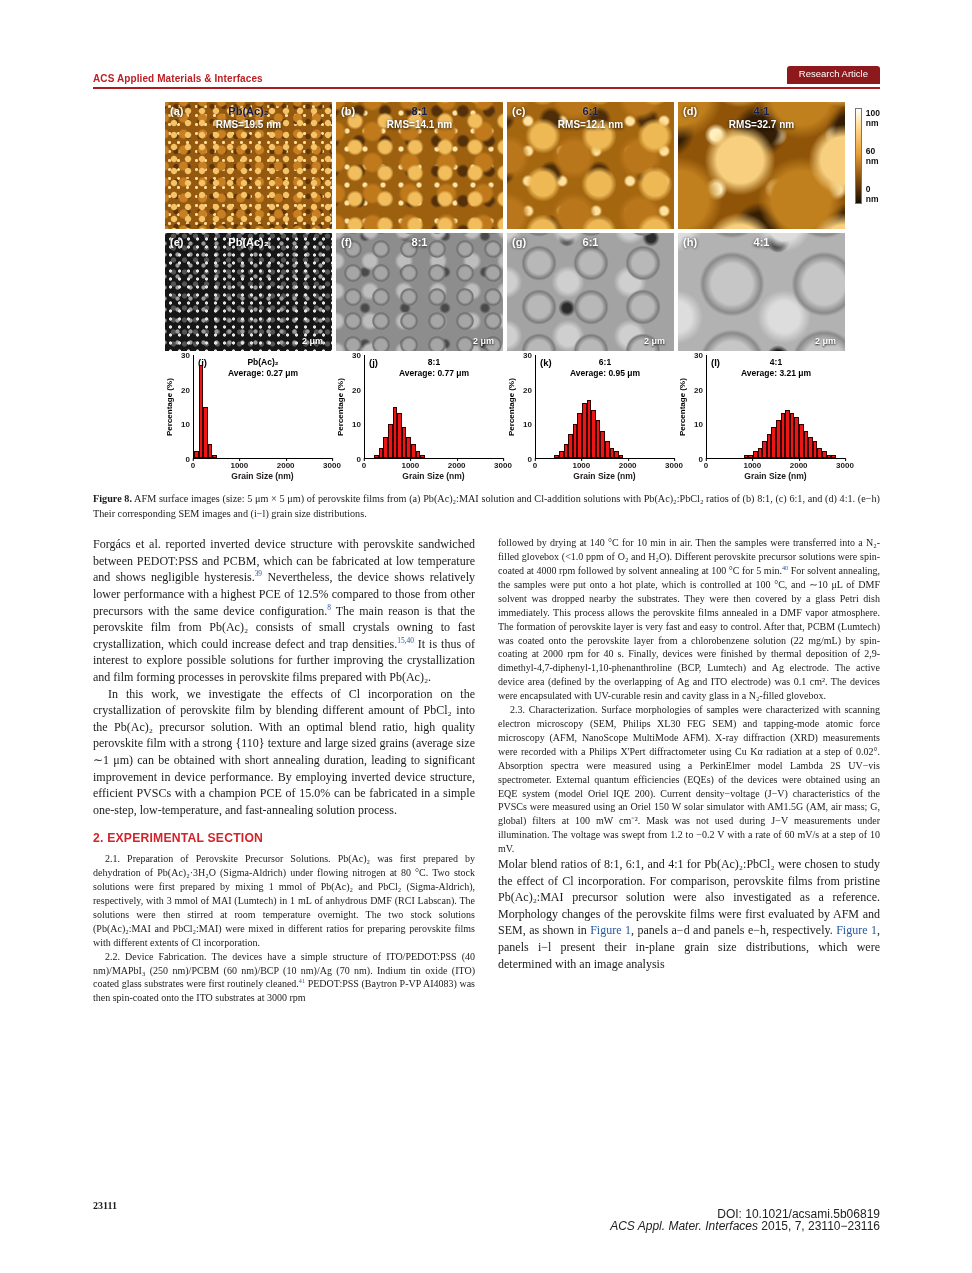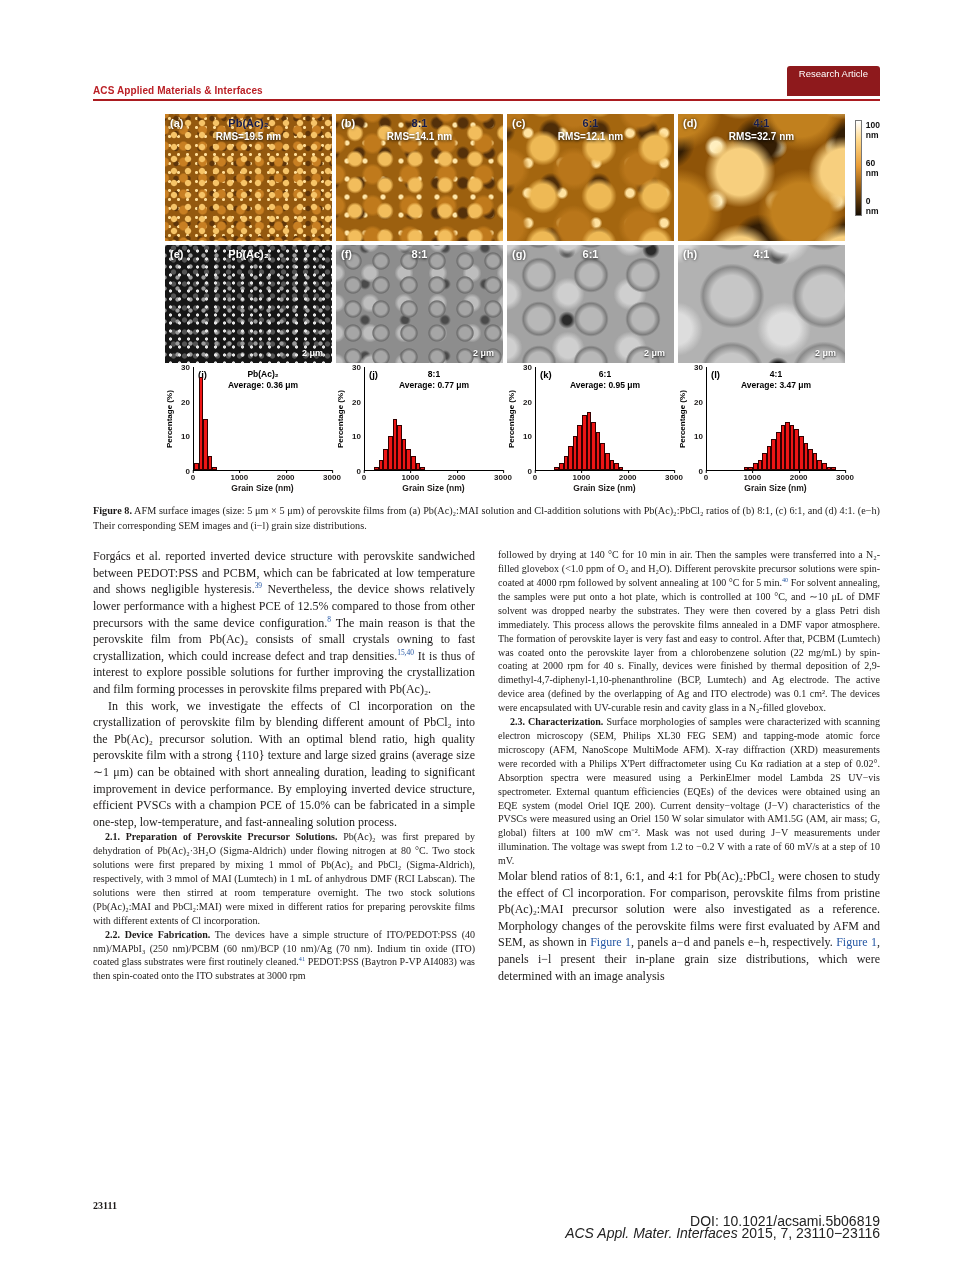--- a/index.html
+++ b/index.html
@@ -15,21 +15,21 @@
   .header {
     margin-top:66px; display:flex; justify-content:space-between; align-items:flex-end;
     border-bottom:2px solid #ab1b20; padding-bottom:3px;
   }
   .journal {
     color:#bb2026; font-family:"Liberation Sans", sans-serif;
     font-weight:bold; font-size:10px; letter-spacing:0.1px;
   }
   .badge {
     background:#8e191c; color:#fff; font-family:"Liberation Sans", sans-serif;
-    font-size:9.5px; padding:2px 12px 17px; border-radius:3px 3px 0 0;
+    font-size:9.5px; padding:2px 12px 5px; border-radius:3px 3px 0 0;
   }
 
   
   .figure { margin-top:13px; position:relative; }
   .fig-grid { margin-left:72px; width:680px; }
   .prow { display:flex; gap:4px; margin-bottom:4px; }
   .panel { width:167px; position:relative; overflow:hidden; flex:none; }
   .afm-p { height:127px; }
   .sem-p { height:118px; }
 
@@ -154,33 +154,33 @@
   .caption { margin-top:9px; font-size:10.2px; line-height:14.6px; text-align:justify; color:#1d1a19; }
   .caption b { font-weight:bold; }
 
   
   .cols { display:flex; gap:23px; margin-top:15px; }
   .col { width:382px; }
   p.norm { font-size:12px; line-height:16.6px; text-align:justify; }
   p.small { font-size:10px; line-height:13.9px; text-align:justify; }
   .ind-n { text-indent:15px; }
   .ind-s { text-indent:12px; }
-  .lead { font-weight:bold; }
+  .lead { font-weight:normal; }
   h2.sect {
     font-family:"Liberation Sans", sans-serif; color:#d2232a;
     font-size:12.2px; font-weight:bold; margin:13px 0 7px; letter-spacing:0.2px;
   }
   sup { font-size:0.62em; line-height:0; }
   .blue { color:#2456a4; }
 
   
   .footer { position:absolute; left:93px; top:1200px; width:787px; }
   .pageno { text-align:left; font-family:Liberation Serif, serif; font-weight:bold; font-size:10px; }
-  .cite { position:absolute; right:0; top:16px; text-align:right;
-    font-family:"Liberation Sans", sans-serif; font-size:14px; line-height:11.5px; color:#222; }
+  .cite { position:absolute; right:0; top:9px; text-align:right;
+    font-family:"Liberation Sans", sans-serif; font-size:12px; line-height:11.5px; color:#222; }
   .cite .jn { font-style:italic; }
 </style>
 </head>
 <body>
 
 <div class="page">
 
   <div class="header">
     <span class="journal">ACS Applied Materials &amp; Interfaces</span>
     <span class="badge">Research Article</span>
@@ -241,21 +241,21 @@
           <div class="yticks">
               <span style="bottom: 0%;">0</span>
               <span style="bottom: 33.3333%;">10</span>
               <span style="bottom: 66.6667%;">20</span>
               <span style="bottom: 100%;">30</span>
             </div>
           <div class="plot">
             <div class="ann">
               <span class="letter">(i)</span>
               <div>Pb(Ac)₂</div>
-              <div>Average: 0.36 μm</div>
+              <div>Average: 0.27 μm</div>
             </div>
           <div class="bar" style="left: 0%; width: 3.33333%; height: 6.66667%;"></div>
               <div class="bar" style="left: 3.33333%; width: 3.33333%; height: 90%;"></div>
               <div class="bar" style="left: 6.66667%; width: 3.33333%; height: 50%;"></div>
               <div class="bar" style="left: 10%; width: 3.33333%; height: 13.3333%;"></div>
               <div class="bar" style="left: 13.3333%; width: 3.33333%; height: 3.33333%;"></div>
             </div>
           <div class="xticks">
               <span style="left: 0%;">0</span>
               <span style="left: 33.3333%;">1000</span>
@@ -341,21 +341,21 @@
           <div class="yticks">
               <span style="bottom: 0%;">0</span>
               <span style="bottom: 33.3333%;">10</span>
               <span style="bottom: 66.6667%;">20</span>
               <span style="bottom: 100%;">30</span>
             </div>
           <div class="plot">
             <div class="ann">
               <span class="letter">(l)</span>
               <div>4:1</div>
-              <div>Average: 3.47 μm</div>
+              <div>Average: 3.21 μm</div>
             </div>
           <div class="bar" style="left: 26.6667%; width: 3.33333%; height: 3.33333%;"></div>
               <div class="bar" style="left: 30%; width: 3.33333%; height: 3.33333%;"></div>
               <div class="bar" style="left: 33.3333%; width: 3.33333%; height: 6.66667%;"></div>
               <div class="bar" style="left: 36.6667%; width: 3.33333%; height: 10%;"></div>
               <div class="bar" style="left: 40%; width: 3.33333%; height: 16.6667%;"></div>
               <div class="bar" style="left: 43.3333%; width: 3.33333%; height: 23.3333%;"></div>
               <div class="bar" style="left: 46.6667%; width: 3.33333%; height: 30%;"></div>
               <div class="bar" style="left: 50%; width: 3.33333%; height: 36.6667%;"></div>
               <div class="bar" style="left: 53.3333%; width: 3.33333%; height: 43.3333%;"></div>
@@ -393,20 +393,21 @@
   </div>
 
   <div class="caption">
     <b>Figure 8.</b><span> AFM surface images (size: 5 μm × 5 μm) of perovskite films from (a) Pb(Ac)₂:MAI solution and Cl-addition solutions with Pb(Ac)₂:PbCl₂ ratios of (b) 8:1, (c) 6:1, and (d) 4:1. (e−h) Their corresponding SEM images and (i−l) grain size distributions.</span>
   </div>
 
   <div class="cols">
     <div class="col">
       <p class="norm"><span>Forgács et al. reported inverted device structure with perovskite sandwiched between PEDOT:PSS and PCBM, which can be fabricated at low temperature and shows negligible hysteresis.</span><sup class="blue">39</sup><span> Nevertheless, the device shows relatively lower performance with a highest PCE of 12.5% compared to those from other precursors with the same device configuration.</span><sup class="blue">8</sup><span> The main reason is that the perovskite film from Pb(Ac)₂ consists of small crystals owning to fast crystallization, which could increase defect and trap densities.</span><sup class="blue">15,40</sup><span> It is thus of interest to explore possible solutions for further improving the crystallization and film forming processes in perovskite films prepared with Pb(Ac)₂.</span></p>
       <p class="norm ind-n">In this work, we investigate the effects of Cl incorporation on the crystallization of perovskite film by blending different amount of PbCl₂ into the Pb(Ac)₂ precursor solution. With an optimal blend ratio, high quality perovskite film with a strong {110} texture and large sized grains (average size ∼1 μm) can be obtained with short annealing duration, leading to significant improvement in device performance. By employing inverted device structure, efficient PVSCs with a champion PCE of 15.0% can be fabricated in a simple one-step, low-temperature, and fast-annealing solution process.</p>
+      <h2 class="sect">2. EXPERIMENTAL SECTION</h2>
       <p class="small ind-s"><span class="lead">2.1. Preparation of Perovskite Precursor Solutions.</span><span> Pb(Ac)₂ was first prepared by dehydration of Pb(Ac)₂·3H₂O (Sigma-Aldrich) under flowing nitrogen at 80 °C. Two stock solutions were first prepared by mixing 1 mmol of Pb(Ac)₂ and PbCl₂ (Sigma-Aldrich), respectively, with 3 mmol of MAI (Lumtech) in 1 mL of anhydrous DMF (RCI Labscan). The solutions were then stirred at room temperature overnight. The two stock solutions (Pb(Ac)₂:MAI and PbCl₂:MAI) were mixed in different ratios for preparing perovskite films with different extents of Cl incorporation.</span></p>
       <p class="small ind-s"><span class="lead">2.2. Device Fabrication.</span><span><span> The devices have a simple structure of ITO/PEDOT:PSS (40 nm)/MAPbI₃ (250 nm)/PCBM (60 nm)/BCP (10 nm)/Ag (70 nm). Indium tin oxide (ITO) coated glass substrates were first routinely cleaned.</span><sup class="blue">41</sup><span> PEDOT:PSS (Baytron P-VP AI4083) was then spin-coated onto the ITO substrates at 3000 rpm</span></span></p>
     </div>
     <div class="col">
       <p class="small"><span>followed by drying at 140 °C for 10 min in air. Then the samples were transferred into a N₂-filled glovebox (&lt;1.0 ppm of O₂ and H₂O). Different perovskite precursor solutions were spin-coated at 4000 rpm followed by solvent annealing at 100 °C for 5 min.</span><sup class="blue">40</sup><span> For solvent annealing, the samples were put onto a hot plate, which is controlled at 100 °C, and ∼10 μL of DMF solvent was dropped nearby the substrates. They were then covered by a glass Petri dish immediately. This process allows the perovskite films annealed in a DMF vapor atmosphere. The formation of perovskite layer is very fast and easy to control. After that, PCBM (Lumtech) was coated onto the perovskite layer from a chlorobenzene solution (22 mg/mL) by spin-coating at 2000 rpm for 40 s. Finally, devices were finished by thermal deposition of 2,9-dimethyl-4,7-diphenyl-1,10-phenanthroline (BCP, Lumtech) and Ag electrode. The active device area (defined by the overlapping of Ag and ITO electrode) was 0.1 cm². The devices were encapsulated with UV-curable resin and cavity glass in a N₂-filled glovebox.</span></p>
       <p class="small ind-s"><span class="lead">2.3. Characterization.</span><span> Surface morphologies of samples were characterized with scanning electron microscopy (SEM, Philips XL30 FEG SEM) and tapping-mode atomic force microscopy (AFM, NanoScope MultiMode AFM). X-ray diffraction (XRD) measurements were recorded with a Philips X'Pert diffractometer using Cu Kα radiation at a step of 0.02°. Absorption spectra were measured using a PerkinElmer model Lambda 2S UV−vis spectrometer. External quantum efficiencies (EQEs) of the devices were obtained using an EQE system (model Oriel IQE 200). Current density−voltage (J−V) characteristics of the PVSCs were measured using an Oriel 150 W solar simulator with AM1.5G (AM, air mass; G, global) filters at 100 mW cm⁻². Mask was not used during J−V measurements under illumination. The voltage was swept from 1.2 to −0.2 V with a rate of 60 mV/s at a step of 10 mV.</span></p>
       <p class="norm"><span>Molar blend ratios of 8:1, 6:1, and 4:1 for Pb(Ac)₂:PbCl₂ were chosen to study the effect of Cl incorporation. For comparison, perovskite films from pristine Pb(Ac)₂:MAI precursor solution were also investigated as a reference. Morphology changes of the perovskite films were first evaluated by AFM and SEM, as shown in </span><span class="blue">Figure 1</span><span>, panels a−d and panels e−h, respectively. </span><span class="blue">Figure 1</span><span>, panels i−l present their in-plane grain size distributions, which were determined with an image analysis</span></p>
     </div>
   </div>
 

